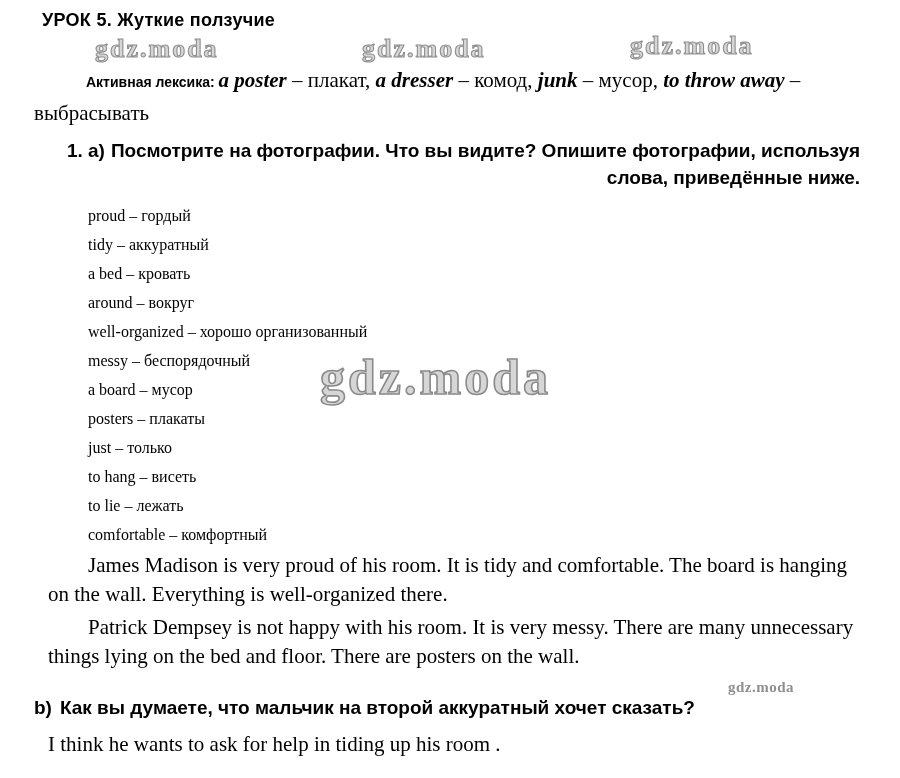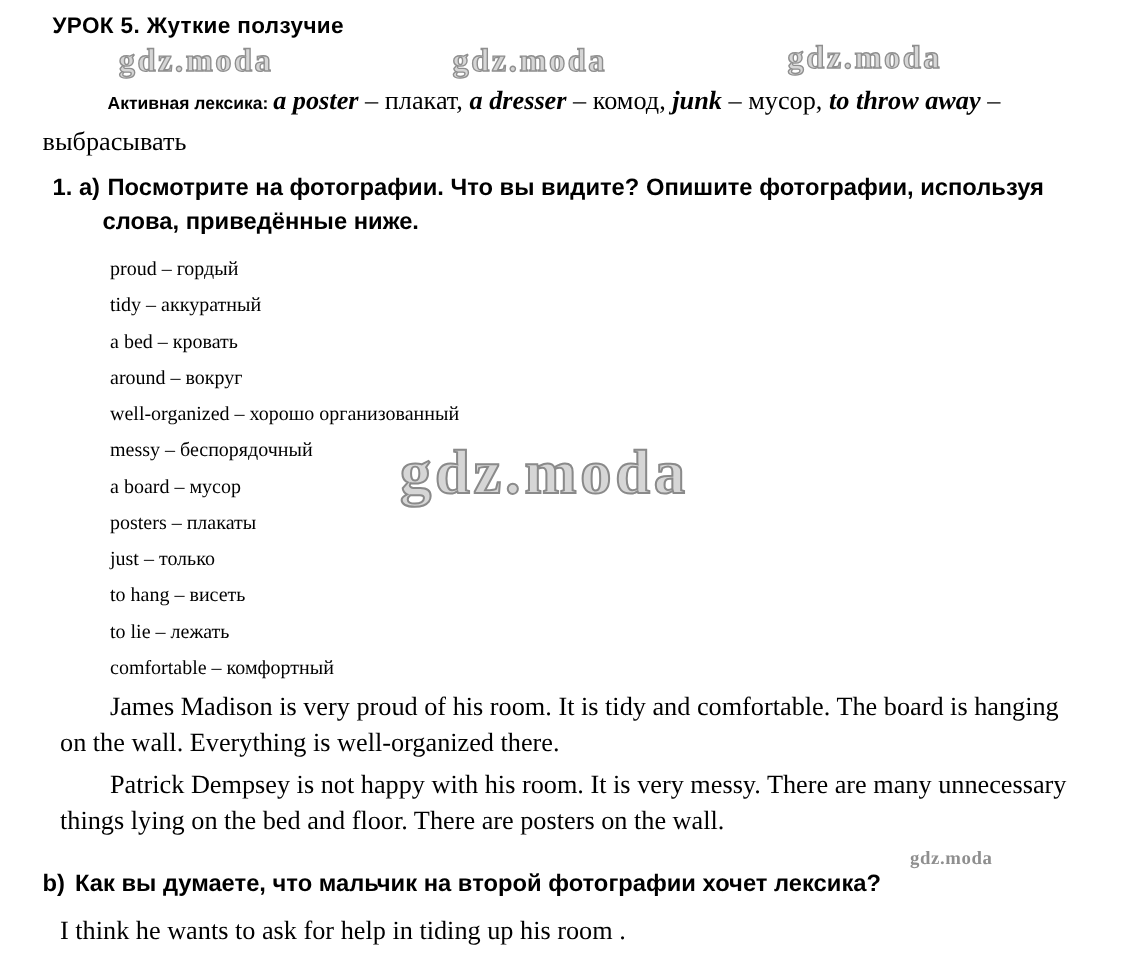--- a/index.html
+++ b/index.html
@@ -72,20 +72,21 @@
   .bi { font-weight: 700; font-style: italic; text-align: center; }
 
   .task1a {
     margin: 8px 40px 0 42px;
     font-family: "Liberation Sans", sans-serif;
     font-weight: 700;
     font-size: 19px;
     line-height: 27px;
     padding-left: 40px;
     text-indent: -40px;
+    text-align: right;
   }
   .task-num { margin-right: 6px; }
 
   .vocab {
     margin: 10px 0 0 88px;
     font-size: 16px;
     line-height: 29px;
   }
 
   .para {
@@ -139,17 +140,17 @@
     <div class="vocab-line"><span>posters</span><span> – </span><span>плакаты</span></div>
     <div class="vocab-line"><span>just</span><span> – </span><span>только</span></div>
     <div class="vocab-line"><span>to hang</span><span> – </span><span>висеть</span></div>
     <div class="vocab-line"><span>to lie</span><span> – </span><span>лежать</span></div>
     <div class="vocab-line"><span>comfortable</span><span> – </span><span>комфортный</span></div>
   </div>
 
   <div class="para para-first">James Madison is very proud of his room. It is tidy and comfortable. The board is hanging on the wall. Everything is well-organized there.</div>
   <div class="para">Patrick Dempsey is not happy with his room. It is very messy. There are many unnecessary things lying on the bed and floor. There are posters on the wall.</div>
 
-  <div class="taskb"><span class="task-num">b)</span><span>Как вы думаете, что мальчик на второй фотографии хочет лексика?</span></div>
+  <div class="taskb"><span class="task-num">b)</span><span>Как вы думаете, что мальчик на второй аккуратный хочет сказать?</span></div>
 
   <div class="answer">I think he wants to ask for help in tiding up his room .</div>
 
 </div>
 
 </body></html>

